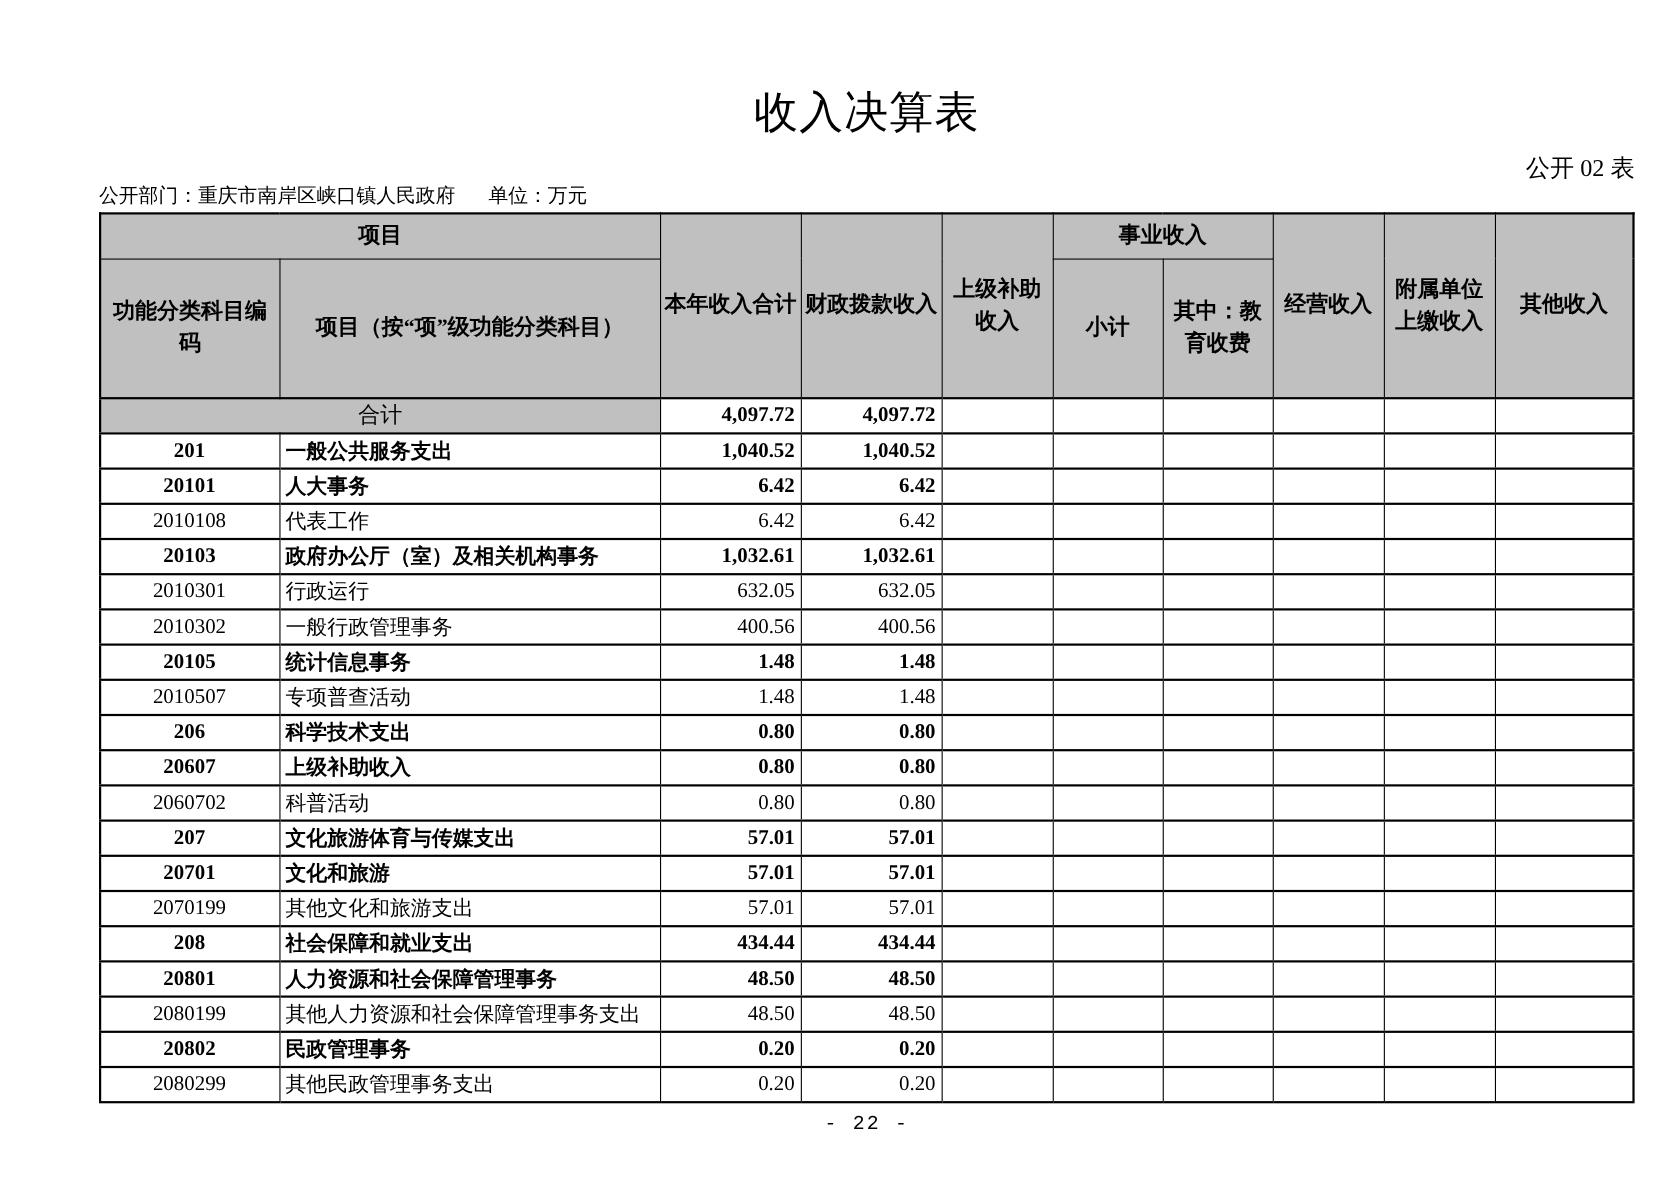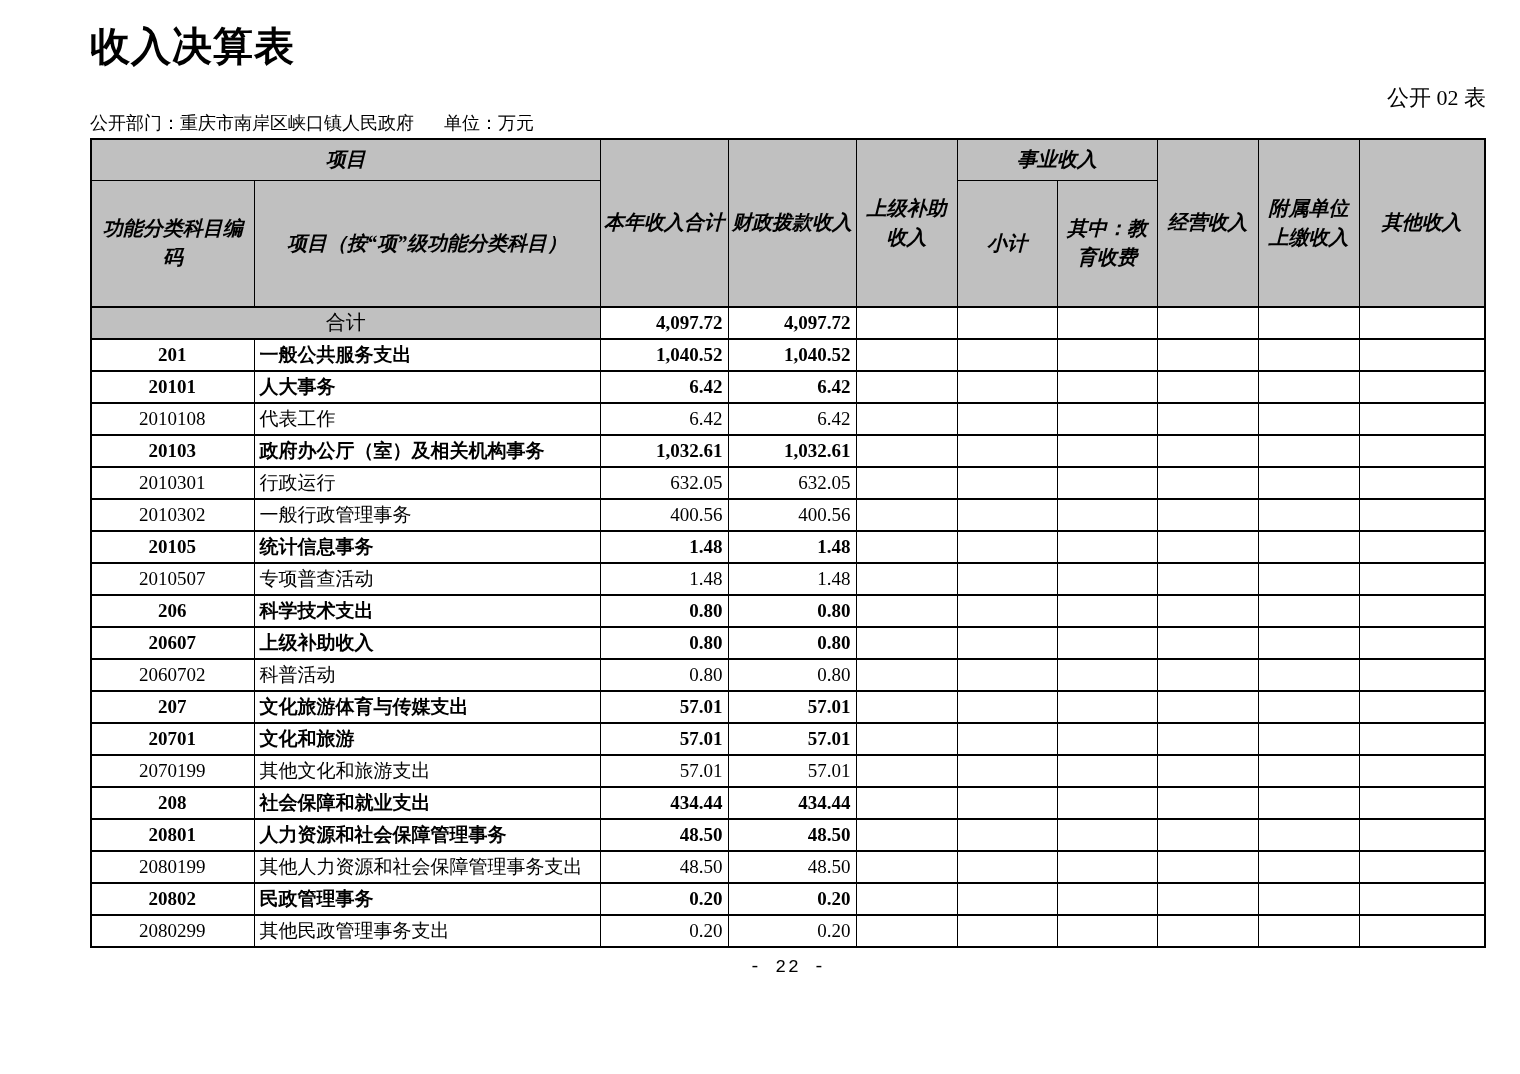--- a/index.html
+++ b/index.html
@@ -12,23 +12,24 @@
     color: #000000;
   }
   .page {
     box-sizing: border-box;
     width: 1520px;
     height: 1074px;
     padding: 0 34px 0 90px;
     overflow: hidden;
   }
   .doc-title {
+    text-align: center;
     font-size: 40px;
-    font-weight: bold;
-    padding-top: 25px;
+    font-weight: normal;
+    padding-top: 80px;
     line-height: 1.1;
     letter-spacing: 1px;
   }
   .form-no {
     text-align: right;
     font-size: 22px;
     margin-top: 16px;
     line-height: 1.2;
   }
   .meta-line {
@@ -51,21 +52,21 @@
     border: 1px solid #000;
     font-weight: bold;
     font-size: 20px;
     text-align: center;
     vertical-align: middle;
     padding: 0 2px;
     line-height: 1.45;
   }
   .income-table thead tr.h1 th { height: 40px; }
   .income-table thead tr.h2 th { height: 125px; }
-  .income-table thead { border-bottom: 2px solid #000; font-style: italic; }
+  .income-table thead { border-bottom: 2px solid #000; }
   .income-table td {
     border: 1px solid #000;
     border-top-width: 2px;
     border-bottom-width: 2px;
     font-size: 19px;
     height: 30px;
     padding: 0 5px;
     vertical-align: middle;
     overflow: hidden;
     white-space: nowrap;

